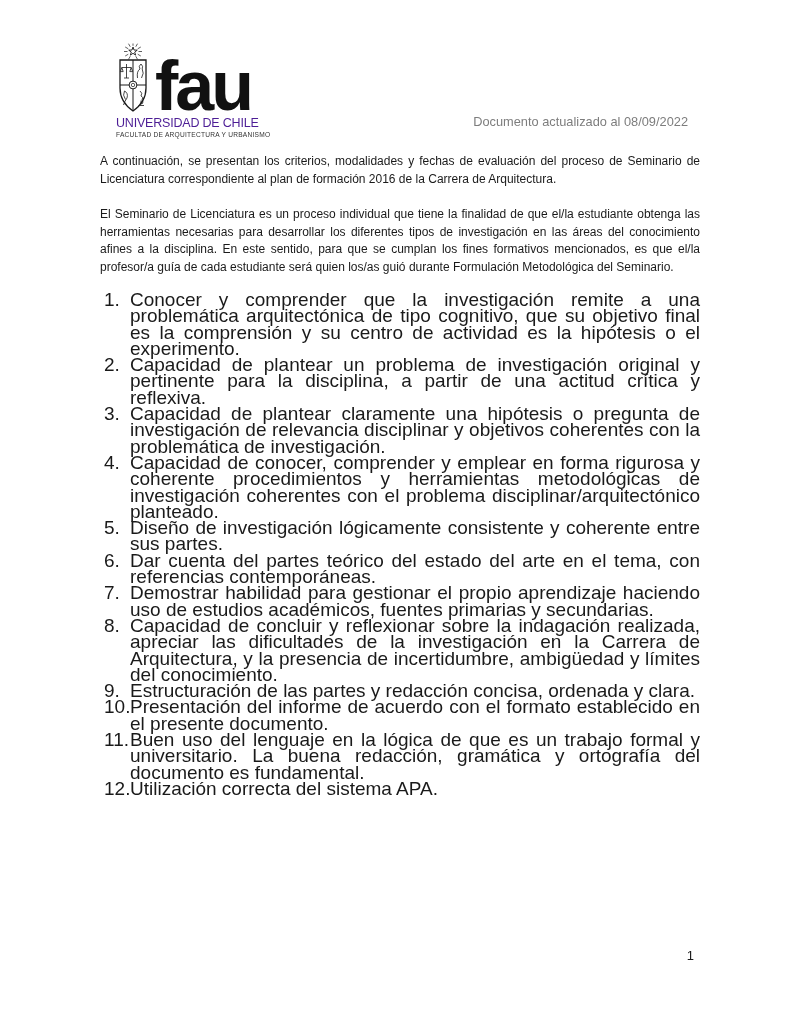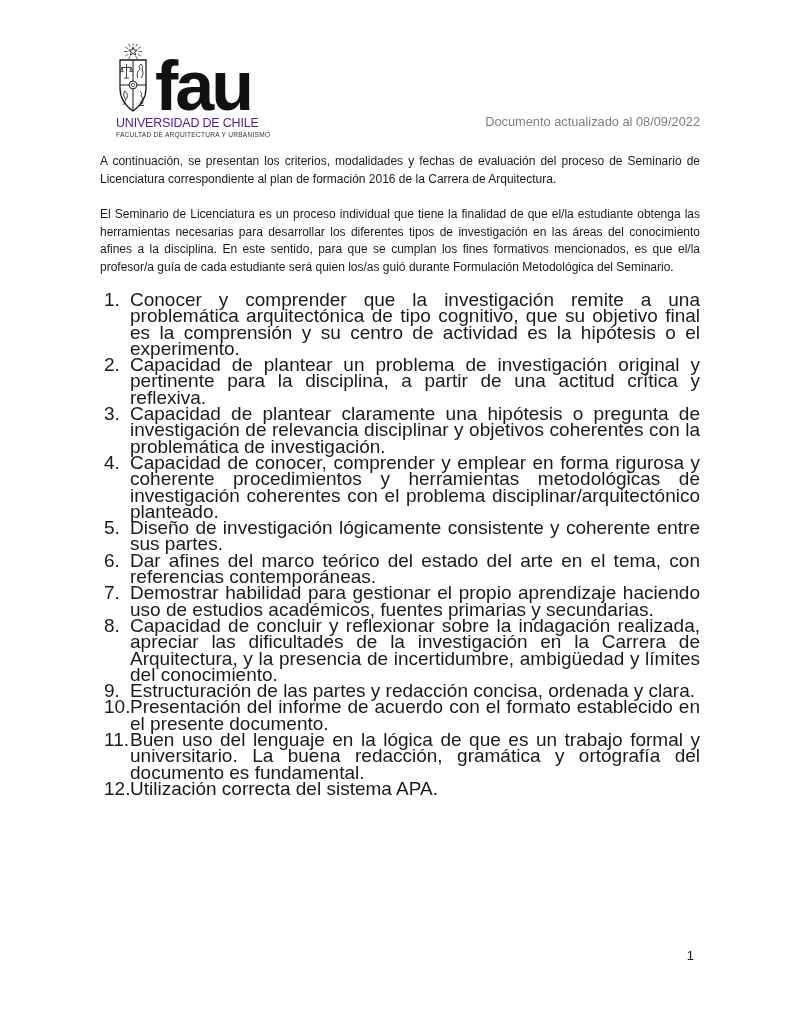--- a/index.html
+++ b/index.html
@@ -21,21 +21,21 @@
   .univ-name {
     margin-top:3px; font-size:12.5px; font-weight:400; letter-spacing:-0.2px;
     color:#4c1d95; white-space:nowrap;
   }
   .fac-name {
     margin-top:1px; font-size:6.6px; letter-spacing:0.25px; color:#333;
     white-space:nowrap;
   }
 
   .updated-note {
-    position:absolute; top:114px; right:100px;
+    position:absolute; top:114px; right:112px;
     font-size:12.8px; color:#7d7d7d;
   }
 
   .doc-title {
     margin:47px 0 0 0; text-align:center;
     font-size:14.6px; font-weight:bold; line-height:18px;
   }
 
   .body-text {
     margin:0; font-size:12px; line-height:17.5px; text-align:justify;
@@ -118,21 +118,21 @@
 
     <p class="body-text para-body">El Seminario de Licenciatura es un proceso individual que tiene la finalidad de que el/la estudiante obtenga las herramientas necesarias para desarrollar los diferentes tipos de investigación en las áreas del conocimiento afines a la disciplina. En este sentido, para que se cumplan los fines formativos mencionados, es que el/la profesor/a guía de cada estudiante será quien los/as guió durante Formulación Metodológica del Seminario.</p>
 
 
     <ol class="criteria">
       <li>Conocer y comprender que la investigación remite a una problemática arquitectónica de tipo cognitivo, que su objetivo final es la comprensión y su centro de actividad es la hipótesis o el experimento.</li>
       <li>Capacidad de plantear un problema de investigación original y pertinente para la disciplina, a partir de una actitud crítica y reflexiva.</li>
       <li>Capacidad de plantear claramente una hipótesis o pregunta de investigación de relevancia disciplinar y objetivos coherentes con la problemática de investigación.</li>
       <li>Capacidad de conocer, comprender y emplear en forma rigurosa y coherente procedimientos y herramientas metodológicas de investigación coherentes con el problema disciplinar/arquitectónico planteado.</li>
       <li>Diseño de investigación lógicamente consistente y coherente entre sus partes.</li>
-      <li>Dar afines del marco teórico del estado del arte en el tema, con referencias contemporáneas.</li>
+      <li>Dar cuenta del partes teórico del estado del arte en el tema, con referencias contemporáneas.</li>
       <li>Demostrar habilidad para gestionar el propio aprendizaje haciendo uso de estudios académicos, fuentes primarias y secundarias.</li>
       <li>Capacidad de concluir y reflexionar sobre la indagación realizada, apreciar las dificultades de la investigación en la Carrera de Arquitectura, y la presencia de incertidumbre, ambigüedad y límites del conocimiento.</li>
       <li>Estructuración de las partes y redacción concisa, ordenada y clara.</li>
       <li>Presentación del informe de acuerdo con el formato establecido en el presente documento.</li>
       <li>Buen uso del lenguaje en la lógica de que es un trabajo formal y universitario. La buena redacción, gramática y ortografía del documento es fundamental.</li>
       <li>Utilización correcta del sistema APA.</li>
     </ol>
 
   </div>
 

